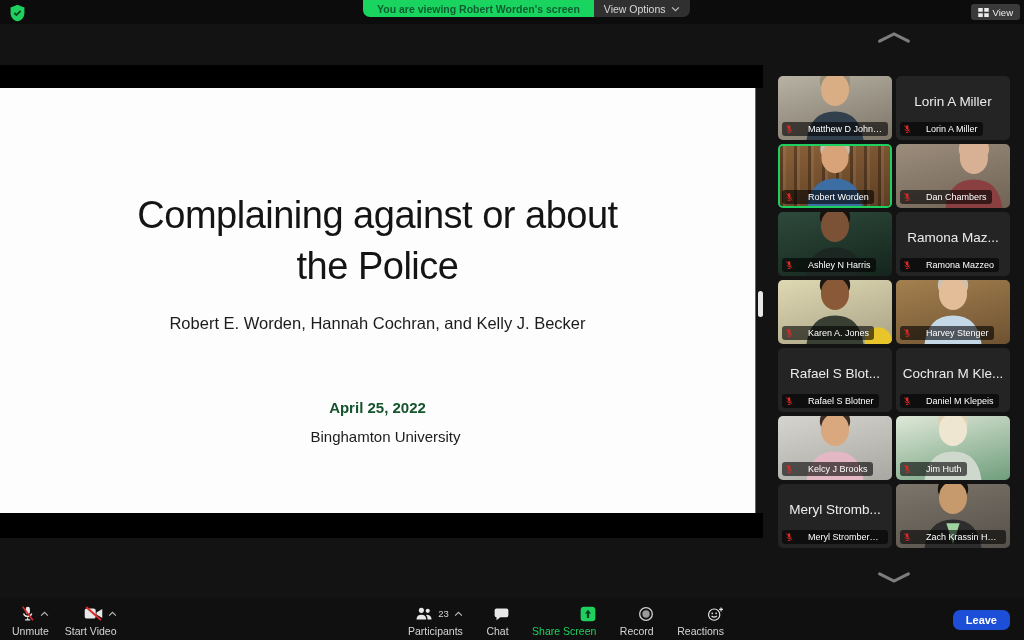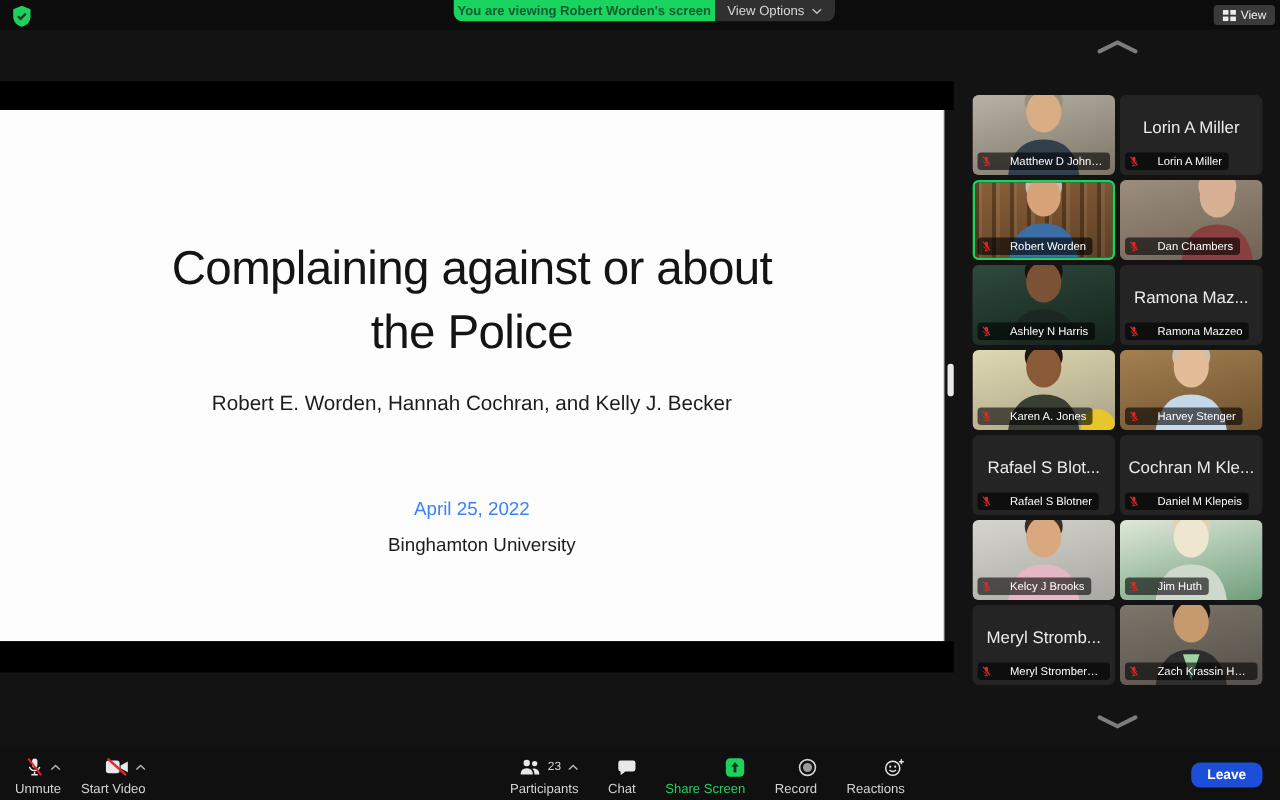--- a/index.html
+++ b/index.html
@@ -5,39 +5,39 @@
   * { margin:0; padding:0; box-sizing:border-box; }
   html,body { width:1024px; height:640px; overflow:hidden; background:#121212;
     font-family:"Liberation Sans", sans-serif; }
   .stage { position:absolute; inset:0; width:1024px; height:640px; background:#131313; }
 
   
   .topbar { position:absolute; top:0; left:0; right:0; height:24px; background:#0c0c0c; z-index:5; }
   .shield { position:absolute; left:9px; top:4px; width:17px; height:18px; cursor:pointer; }
   .banner-group { position:absolute; left:363px; top:0; height:17px; display:flex; }
   .viewing-pill { background:#19d45f; color:#0d5e31; font-size:10.5px; font-weight:bold;
-    display:flex; align-items:center; padding:0 3px; border-radius:0 0 0 7px; white-space:nowrap; }
+    display:flex; align-items:center; padding:0 14px; border-radius:0 0 0 7px; white-space:nowrap; }
   .view-options { background:#303030; color:#d8d8d8; font-size:10.5px; border:none;
     display:flex; align-items:center; gap:5px; padding:0 10px; border-radius:0 0 7px 0; cursor:pointer; }
   .view-btn { position:absolute; right:4px; top:4px; height:16px; background:#3a3a3a; border:none;
     border-radius:3px; color:#ececec; font-size:9.5px; display:flex; align-items:center; gap:4px;
     padding:0 7px; cursor:pointer; }
 
   
   .black-bar { position:absolute; left:0; width:763px; background:#000; }
   .black-bar.top { top:65px; height:23px; }
   .black-bar.bottom { top:513px; height:25px; }
   .slide { position:absolute; left:0; top:88px; width:756px; height:425px; background:#fdfdfd;
     border-right:1px solid #666; }
   .slide-title { position:absolute; top:102px; left:0; width:100%; text-align:center;
     font-size:38px; color:#141414; line-height:51px; letter-spacing:-0.5px; }
   .slide-authors { position:absolute; top:226px; left:0; width:100%; text-align:center;
     font-size:16.5px; color:#1c1c1c; }
   .slide-date { position:absolute; top:311px; left:0; width:100%; text-align:center;
-    font-size:15px; color:#3b82f6; }
+    font-size:15px; color:#14532d;font-weight:bold; }
   .slide-institution { position:absolute; top:340px; left:0; width:100%; text-align:center;
     font-size:15px; color:#1c1c1c;padding-left:16px; }
 
   .divider-handle { position:absolute; left:758px; top:291px; width:5px; height:26px;
     background:#e9e9e9; border-radius:3px; cursor:col-resize; z-index:6; }
 
   
   .chev { position:absolute; left:778px; width:232px; display:flex; justify-content:center;
     cursor:pointer; }
   .chev.up { top:31px; }

